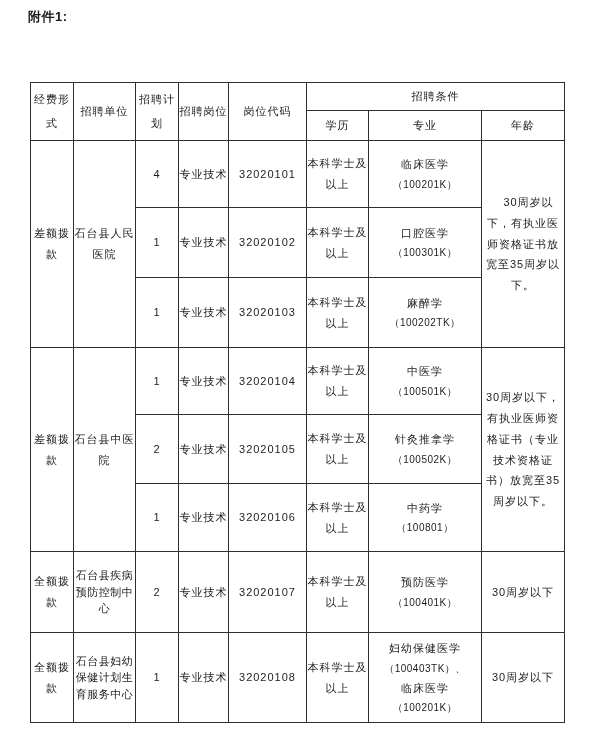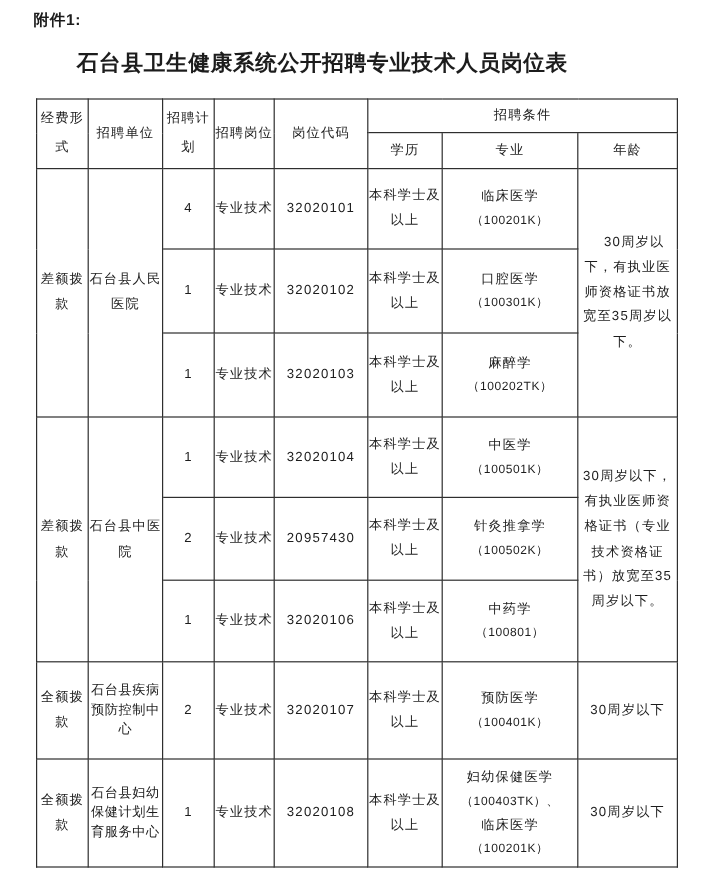--- a/index.html
+++ b/index.html
@@ -90,21 +90,20 @@
   .tr-f  { height: 68px; }
   .tr-g  { height: 81px; }
   .tr-h  { height: 90px; }
 </style>
 </head>
 <body>
 
 <div class="page">
 
   <div class="attachment">附件1:</div>
-  <div class="title">石台县卫生健康系统公开招聘专业技术人员岗位表</div>
 
   <table class="job-table">
     <colgroup>
       <col style="width:43px">
         <col style="width:62px">
         <col style="width:43px">
         <col style="width:50px">
       <col style="width:78px">
         <col style="width:62px">
         <col style="width:113px">
@@ -168,21 +167,21 @@
         <td class="c-education">本科学士及以上</td>
         <td class="c-major">
           <div>中医学</div>
           <div class="code-line">（100501K）</div>
         </td>
         <td class="c-age-long" rowspan="3">30周岁以下，有执业医师资格证书（专业技术资格证书）放宽至35周岁以下。</td>
       </tr>
       <tr class="tr-e">
         <td>2</td>
         <td class="c-position">专业技术</td>
-        <td class="c-code">20957430</td>
+        <td class="c-code">32020105</td>
         <td class="c-education">本科学士及以上</td>
         <td class="c-major">
           <div>针灸推拿学</div>
           <div class="code-line">（100502K）</div>
         </td>
       </tr>
       <tr class="tr-f">
         <td>1</td>
         <td class="c-position">专业技术</td>
         <td class="c-code">32020106</td>

